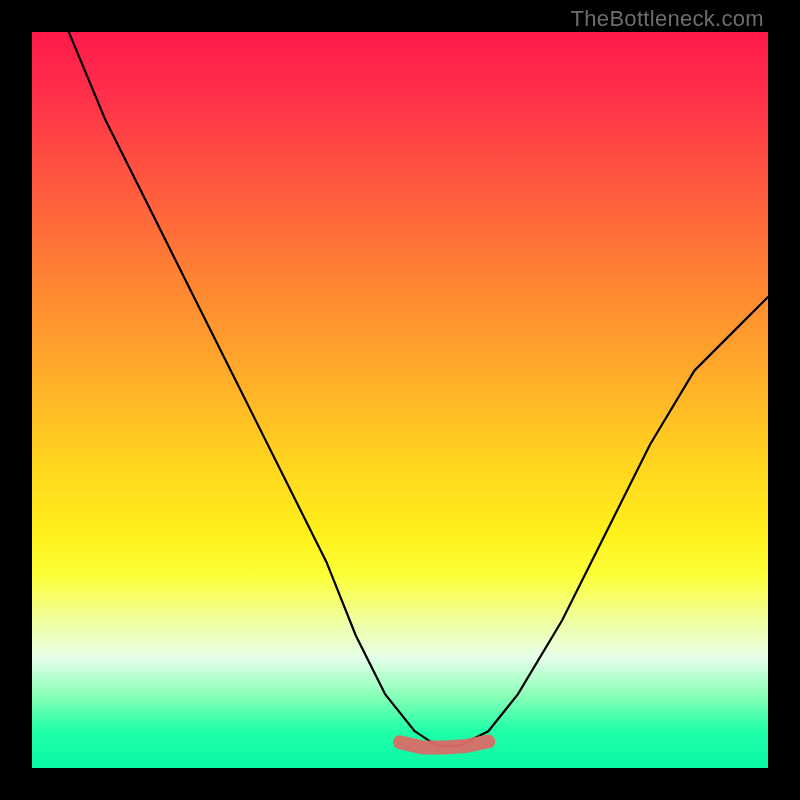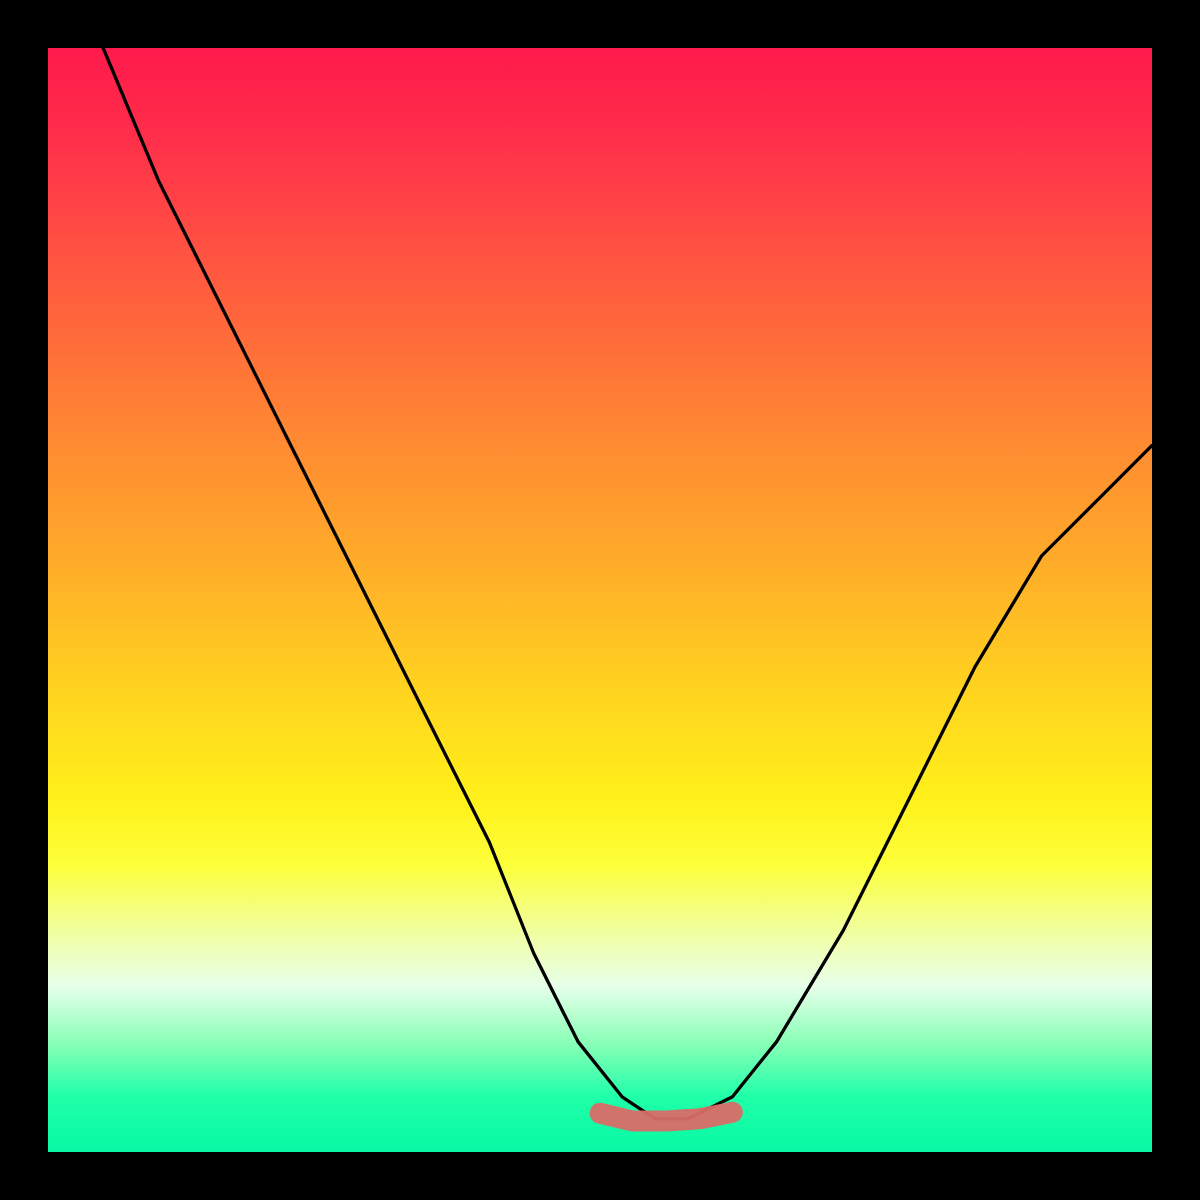--- a/index.html
+++ b/index.html
@@ -52,19 +52,20 @@
   svg {
     position: absolute;
     left: 0;
     top: 0;
   }
 </style>
 </head>
 <body>
 
 <div class="frame">
+  <div class="watermark">TheBottleneck.com</div>
   <div class="plot">
     <svg id="chart-svg" width="736" height="736" viewBox="0 0 736 736">
         <path d="M36.8 0.0 L73.6 88.3 L117.8 176.6 L161.9 265.0 L206.1 353.3 L250.2 441.6 L294.4 529.9 L323.8 603.5 L353.3 662.4 L382.7 699.2 L404.8 713.9 L426.9 713.9 L456.3 699.2 L485.8 662.4 L529.9 588.8 L574.1 500.5 L618.2 412.2 L662.4 338.6 L706.6 294.4 L736.0 265.0" fill="none" stroke="#000000" stroke-width="2.2" stroke-linecap="round" stroke-linejoin="round"></path>
         <path d="M368.0 710.2 L390.1 715.4 L412.2 715.4 L434.2 713.9 L456.3 709.5" fill="none" stroke="#d96c67" stroke-width="14" stroke-linecap="round" stroke-linejoin="round" opacity="0.95"></path>
       </svg>
   </div>
 </div>
 
 </body></html>

